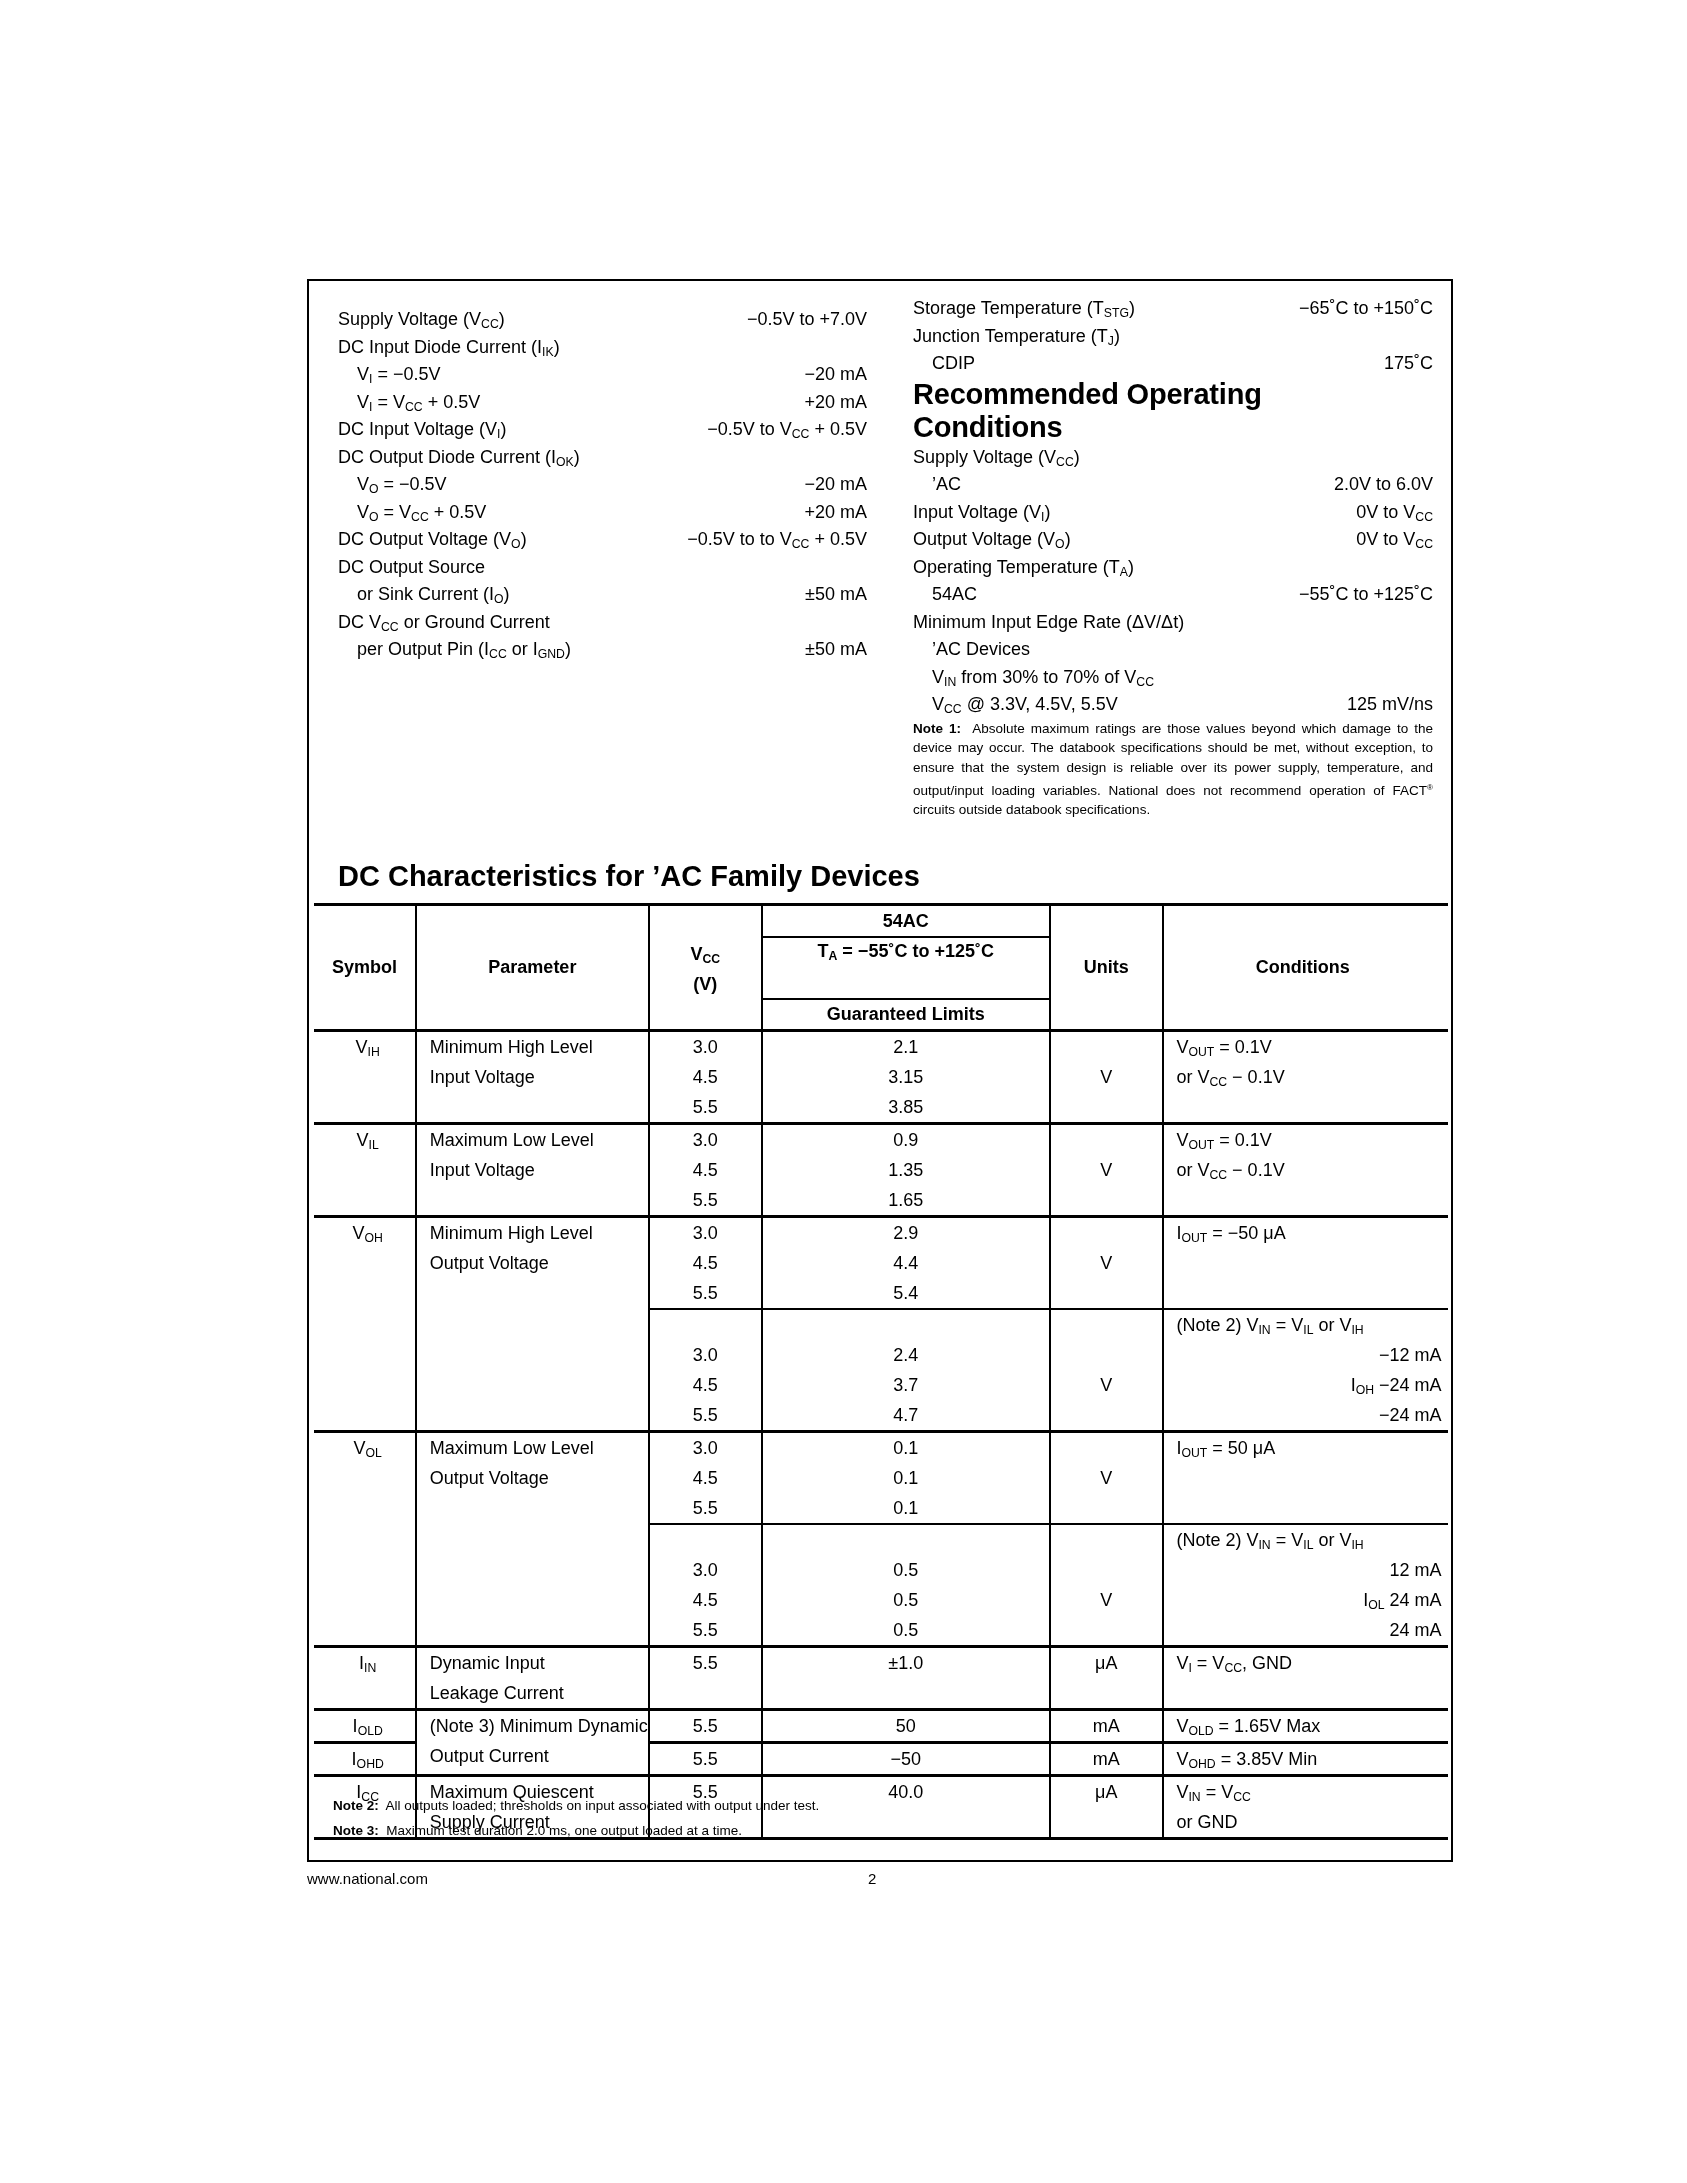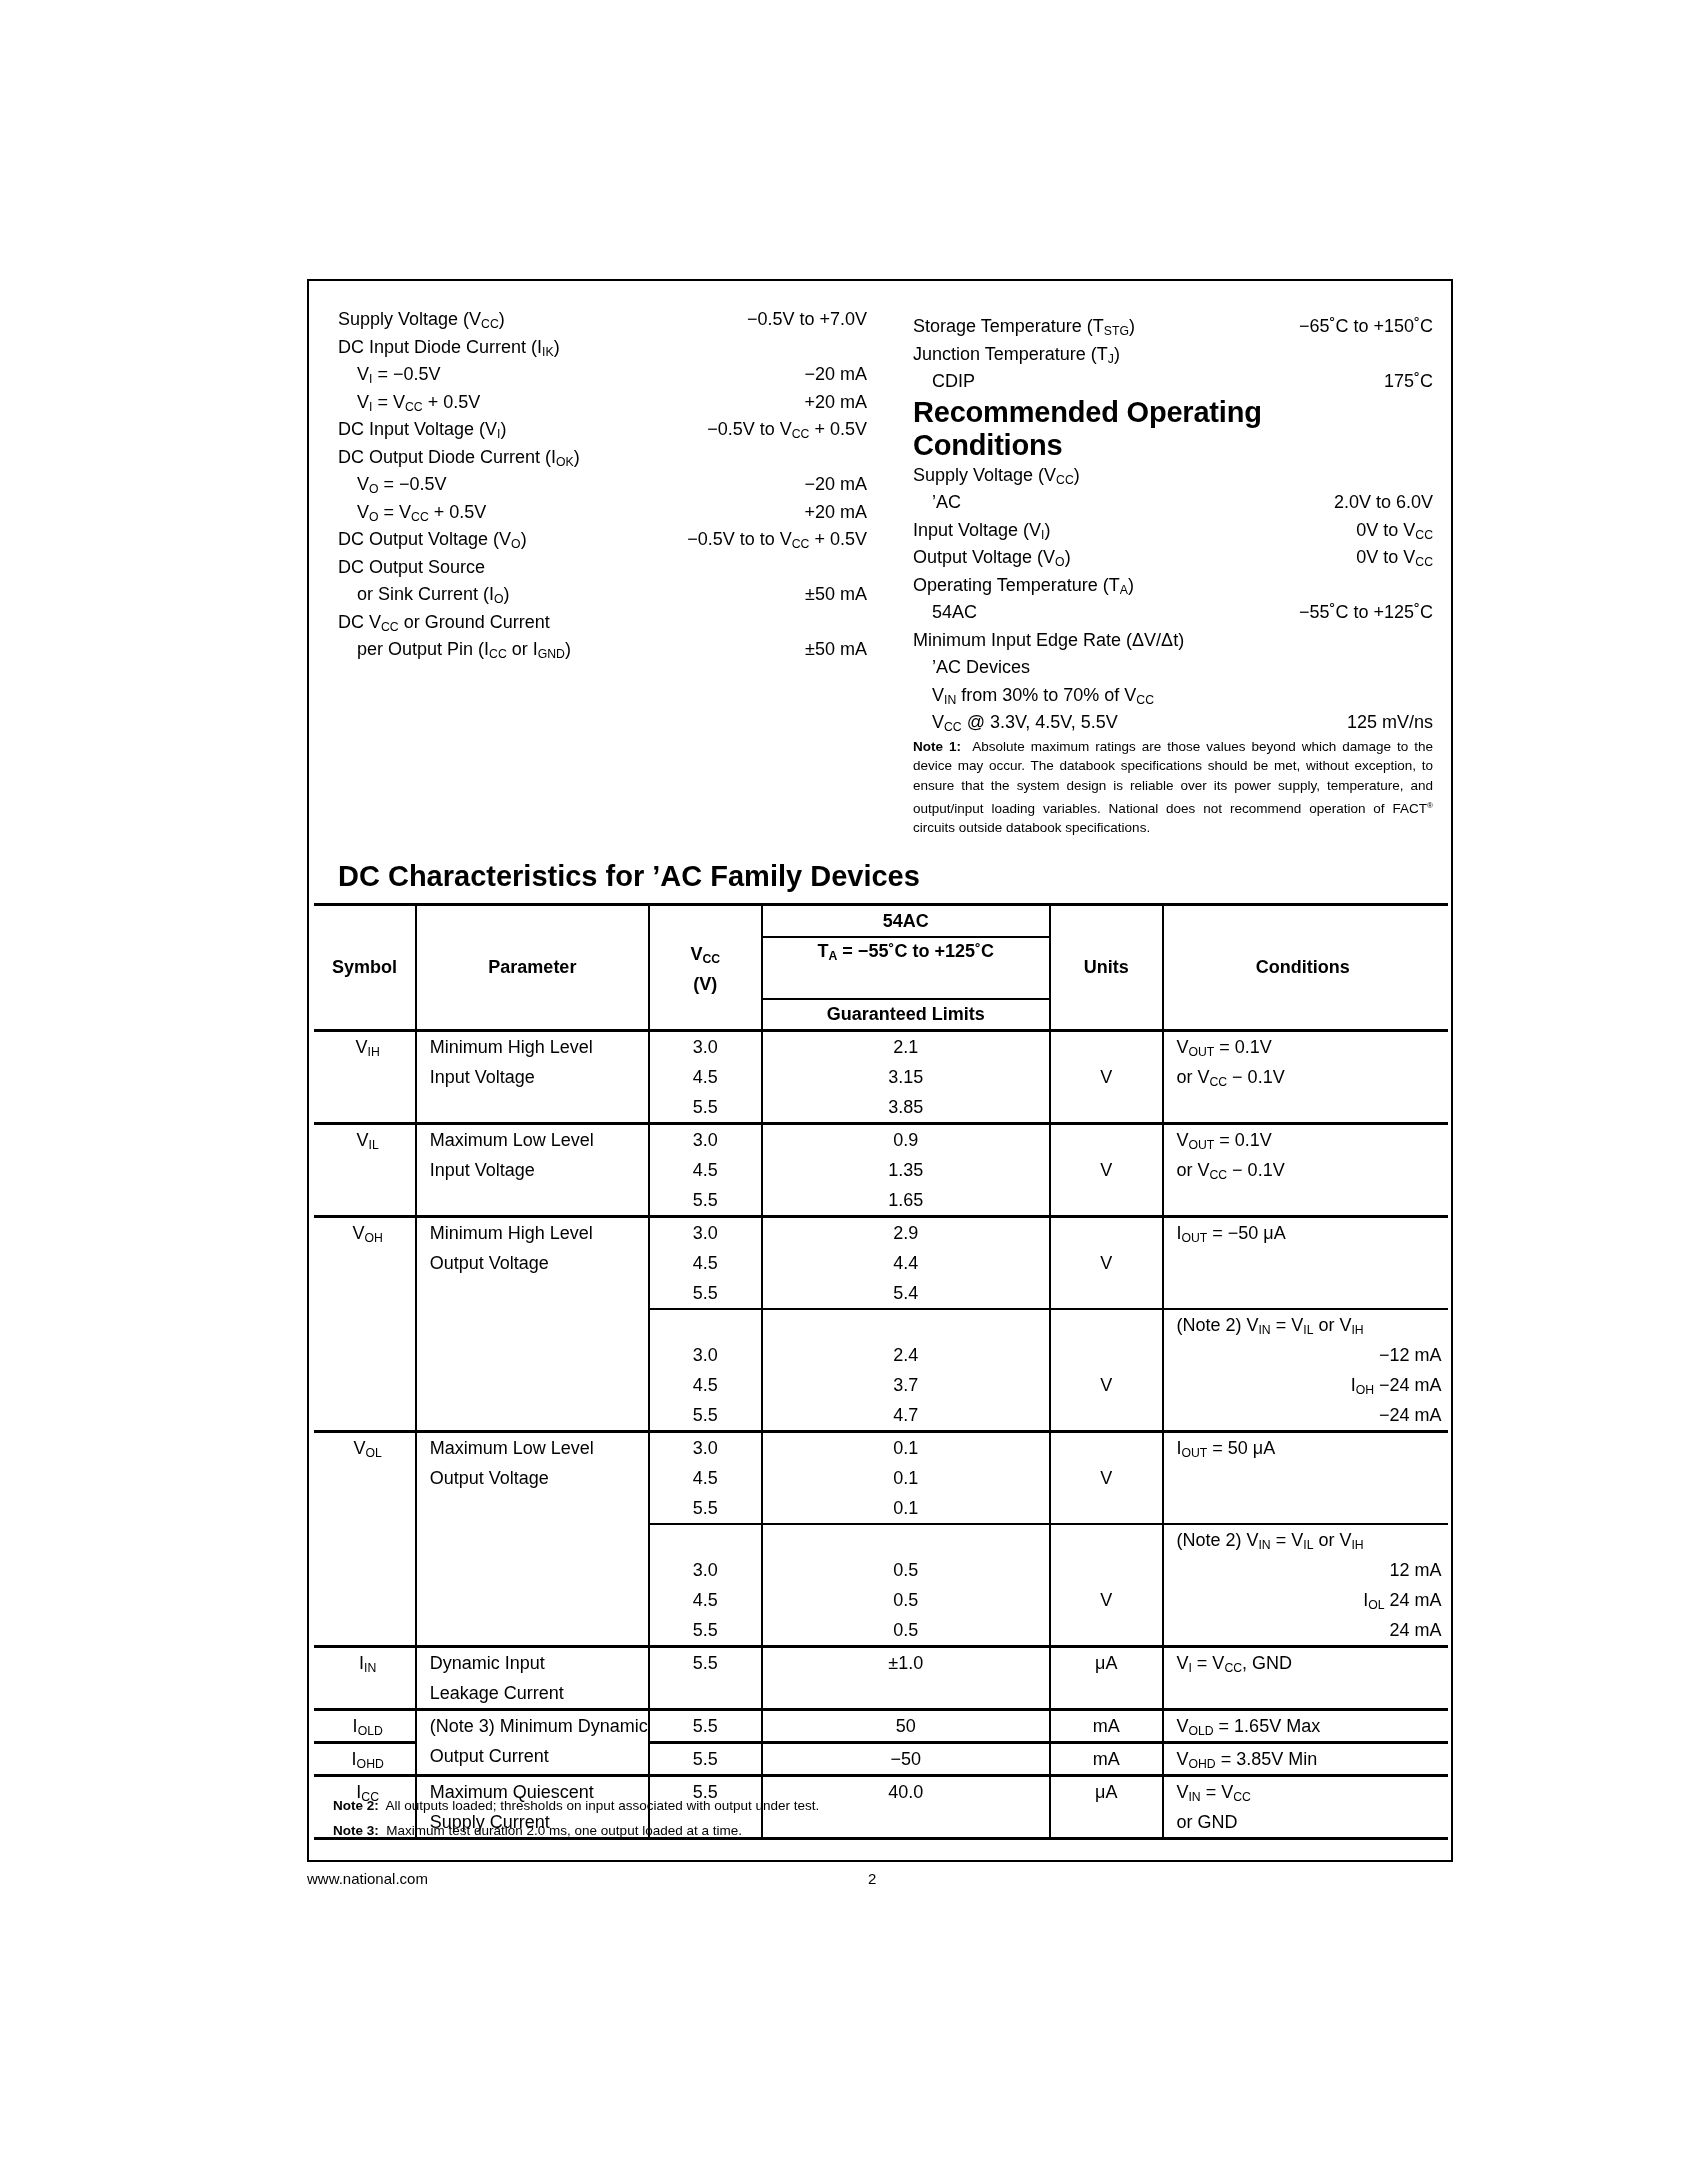--- a/index.html
+++ b/index.html
@@ -7,21 +7,21 @@
     width: 1687px; height: 2183px; position: relative; overflow: hidden;
     font-family: "Liberation Sans", sans-serif; color: #000;
   }
   sub { font-size: 0.68em; vertical-align: -0.28em; line-height: 0; }
   .frame {
     position: absolute; left: 307px; top: 279px; width: 1146px; height: 1583px;
     border: 2.4px solid #000; box-sizing: border-box;
   }
   .col { position: absolute; }
   .left-col { left: 338px; top: 295px; width: 529px; }
-  .right-col { left: 913px; top: 295px; width: 520px; margin-top: 18px; }
+  .right-col { left: 913px; top: 295px; width: 520px; }
 
   h1.big {
     font-size: 29px; font-weight: bold; margin: 0; line-height: 33px; letter-spacing: -0.2px;
   }
   h1.big .note { font-size: 19px; font-weight: normal; }
   .mil {
     font-size: 17px; font-weight: bold; line-height: 23px; margin-top: 8px;
     text-align: justify; text-align-last: left;
   }
   .spec { margin-top: 11px; }

